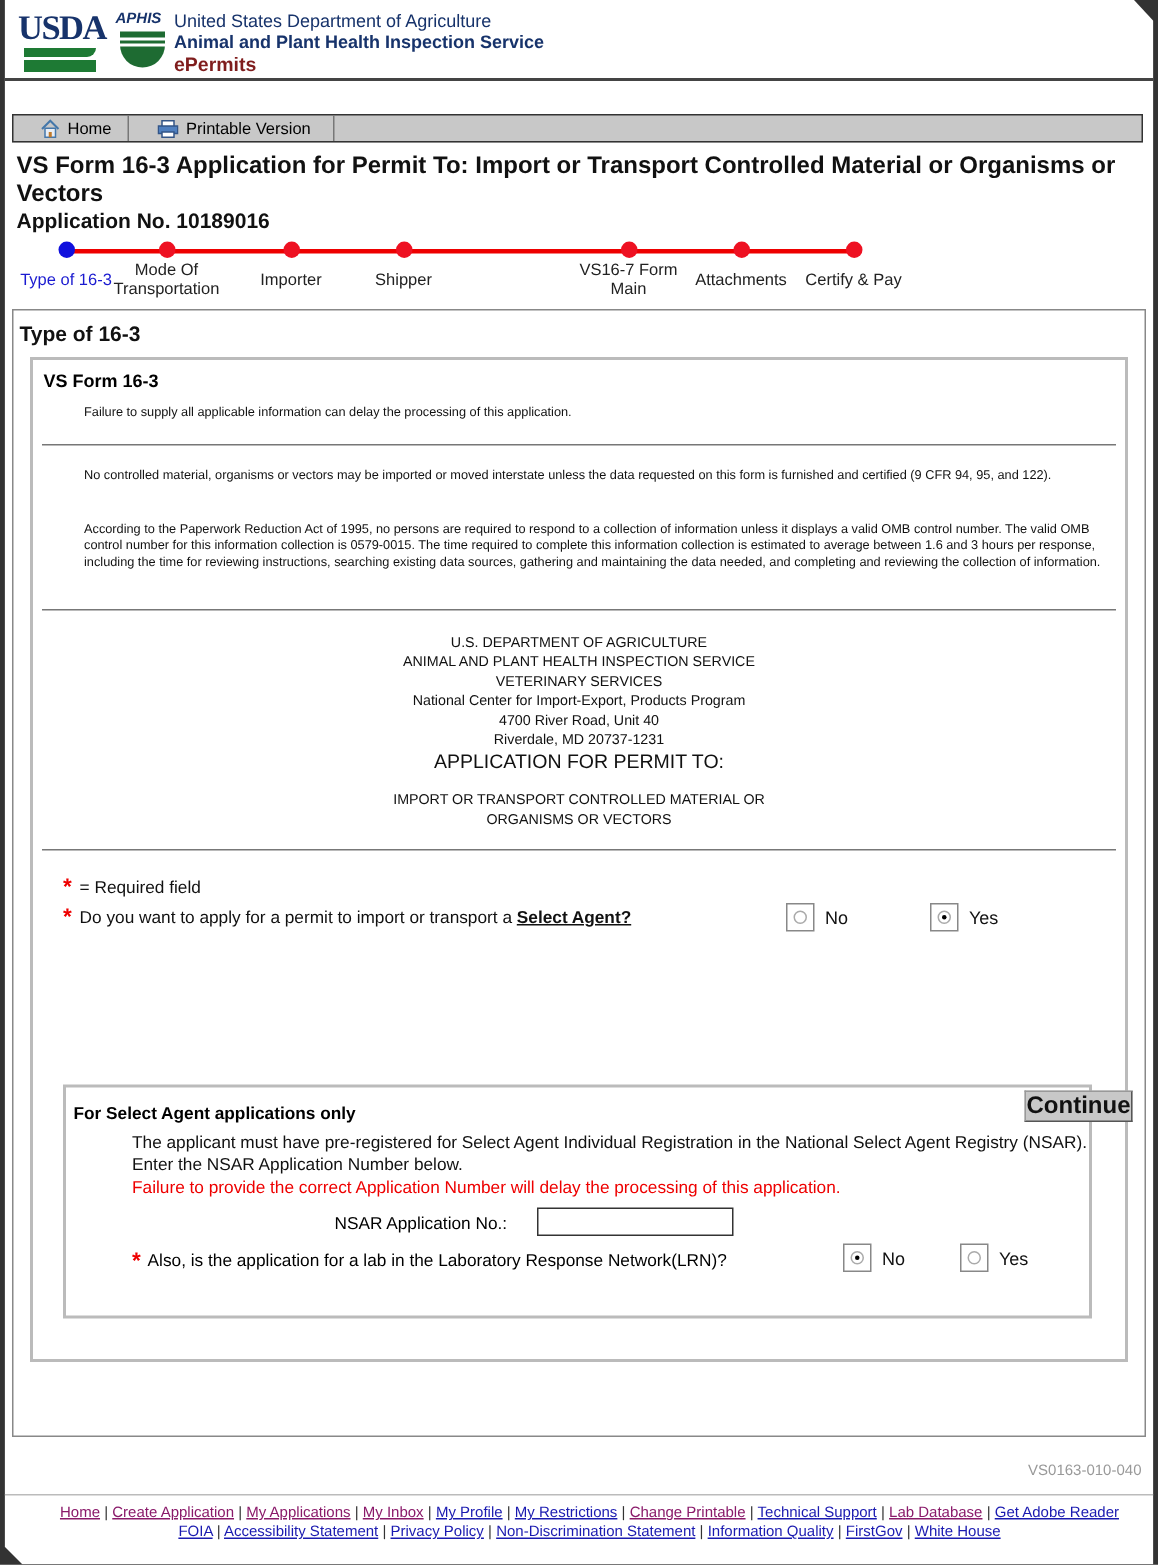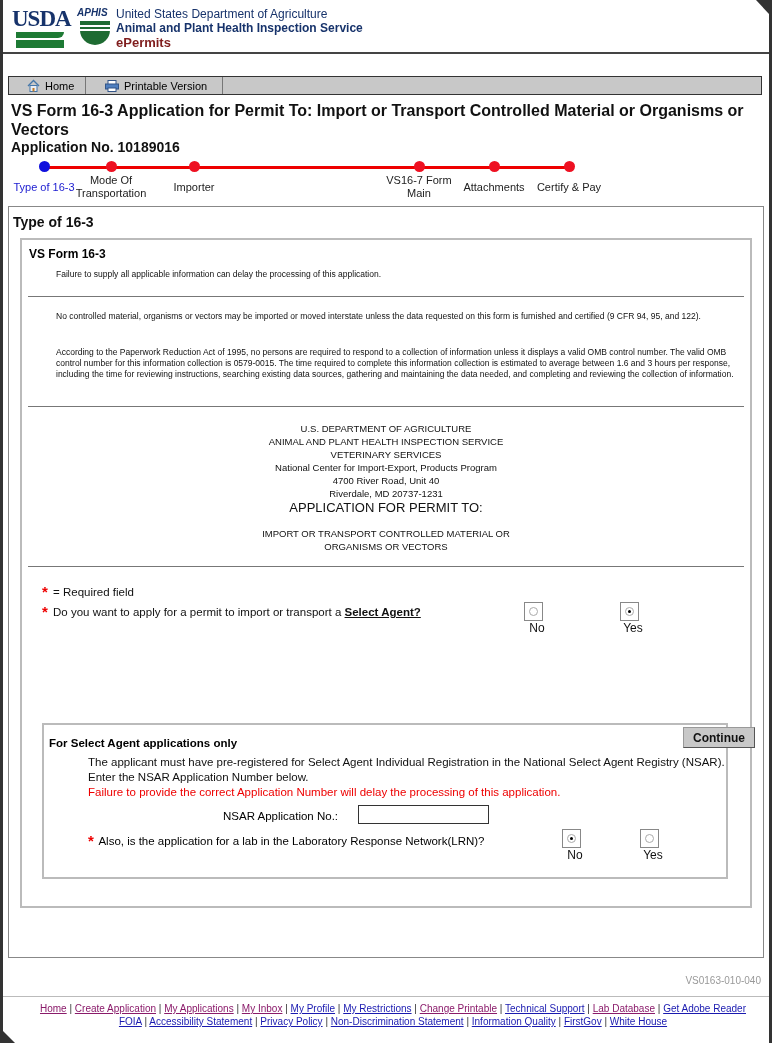--- a/index.html
+++ b/index.html
@@ -56,34 +56,34 @@
   .p-fail { position: absolute; left: 34px; top: 29px; }
   .hr { position: absolute; left: 6px; width: 716px; height: 1px; background: #777; }
   .p-block { position: absolute; left: 34px; width: 688px; }
   .center-block { position: absolute; left: 0; width: 728px; text-align: center; font-size: 9.5px; line-height: 13px; color: #111; }
   .center-block .big { font-size: 13px; line-height: 15px; }
 
   .req { position: absolute; font-size: 11.5px; color: #111; }
   .star { color: #e00; font-size: 15px; font-weight: bold; vertical-align: -1px; margin-right: 2px; }
   .link-agent { font-weight: bold; text-decoration: underline; color: #111; cursor: pointer; }
 
-  .radio { position: absolute; display: flex; align-items: center; font-size: 12px; color: #111; cursor: pointer; flex-direction: column; }
+  .radio { position: absolute; display: flex; align-items: center; font-size: 12px; color: #111; cursor: pointer; }
   .radio .box { width: 19px; height: 19px; border: 1px solid #888; display: flex; align-items: center; justify-content: center; margin-right: 7px; background: #fff; }
   .radio .circ { width: 9px; height: 9px; border-radius: 50%; border: 1px solid #aaa; background: #fff; display: flex; align-items: center; justify-content: center; }
   .radio .circ.on::after { content: ""; width: 3px; height: 3px; border-radius: 50%; background: #000; display: block; }
 
   .sa-box { position: absolute; left: 20px; top: 483px; width: 686px; height: 156px; border: 2px solid #bbb; }
   .sa-box .stitle { position: absolute; left: 5px; top: 12px; font-size: 11.5px; font-weight: bold; }
   .sa-text { position: absolute; left: 44px; top: 30px; width: 640px; font-size: 11.5px; line-height: 15px; color: #111; }
   .sa-warn { color: #e00; }
   .nsar-label { position: absolute; left: 179px; top: 85px; font-size: 11.5px; }
   .nsar-input { position: absolute; left: 314px; top: 80px; width: 131px; height: 19px; border: 1px solid #333; background: #fff; }
   .lrn-q { position: absolute; left: 44px; top: 107px; font-size: 11.5px; }
 
-  .continue-btn { position: absolute; left: 680px; top: 727px; width: 72px; height: 21px; background: #c8c8c8; border: 1px solid #999; border-right-color: #555; border-bottom-color: #555; font-size: 12px; font-weight: bold; color: #111; display: flex; align-items: center; justify-content: center; cursor: pointer; }
+  .continue-btn { position: absolute; left: 680px; top: 727px; width: 72px; height: 21px; background: #c8c8c8; border: 1px solid #999; border-right-color: #555; border-bottom-color: #555; font-size: 16px; font-weight: bold; color: #111; display: flex; align-items: center; justify-content: center; cursor: pointer; }
 
   .pageid { position: absolute; right: 8px; top: 975px; font-size: 10px; color: #999; }
   .footer-hr { position: absolute; left: 0; top: 996px; width: 766px; height: 1px; background: #bbb; }
   .footer { position: absolute; left: 20px; top: 1002px; width: 740px; text-align: center; font-size: 10px; line-height: 13px; color: #333; }
   .footer a { color: #1a1ab0; text-decoration: underline; cursor: pointer; }
   .footer a.visited { color: #8a1a6a; }
   .footer .sep { color: #333; }
 </style>
 </head>
 <body>
@@ -137,20 +137,24 @@
       <div class="dot"></div>
       <div class="lbl one">Type of 16-3</div>
     </div>
     <div class="step" style="left:108px">
       <div class="dot"></div>
       <div class="lbl">Mode Of Transportation</div>
     </div>
     <div class="step" style="left:191px">
       <div class="dot"></div>
       <div class="lbl one">Importer</div>
+    </div>
+    <div class="step" style="left:266px">
+      <div class="dot"></div>
+      <div class="lbl one">Shipper</div>
     </div>
     <div class="step" style="left:416px">
       <div class="dot"></div>
       <div class="lbl" style="width:70px;margin-left:10px;margin-right:10px">VS16-7 Form Main</div>
     </div>
     <div class="step" style="left:491px">
       <div class="dot"></div>
       <div class="lbl one">Attachments</div>
     </div>
     <div class="step" style="left:566px">

